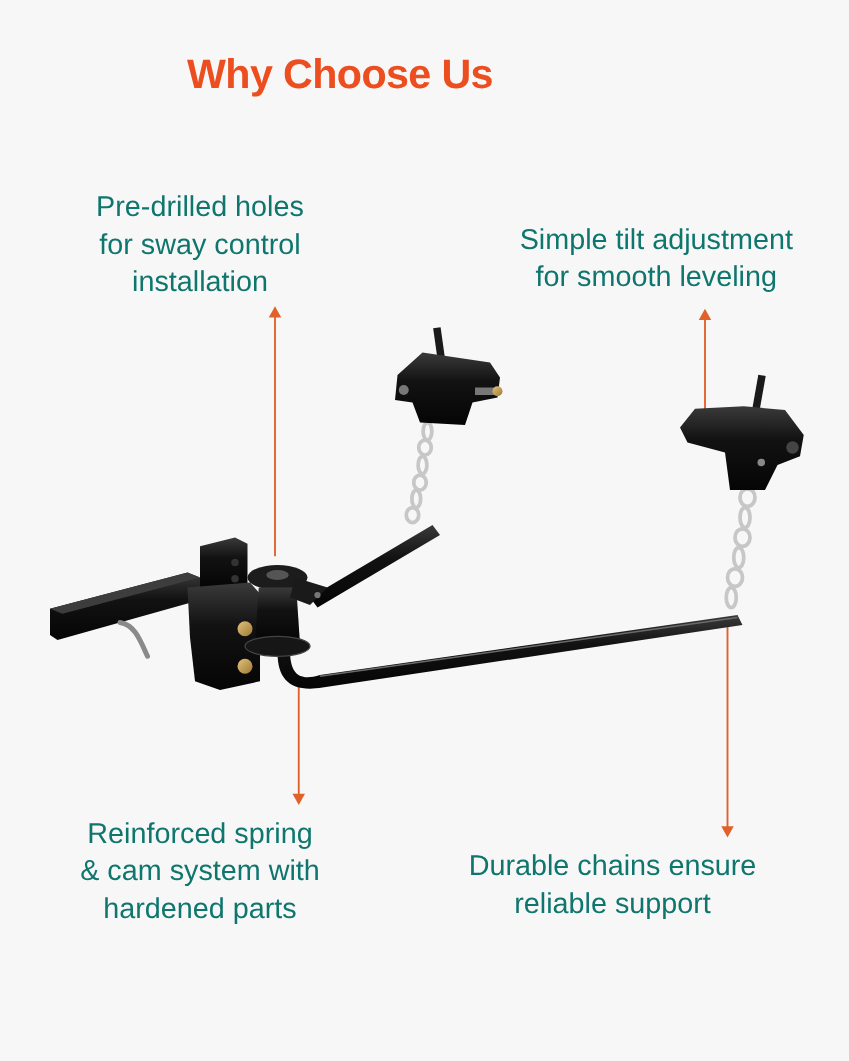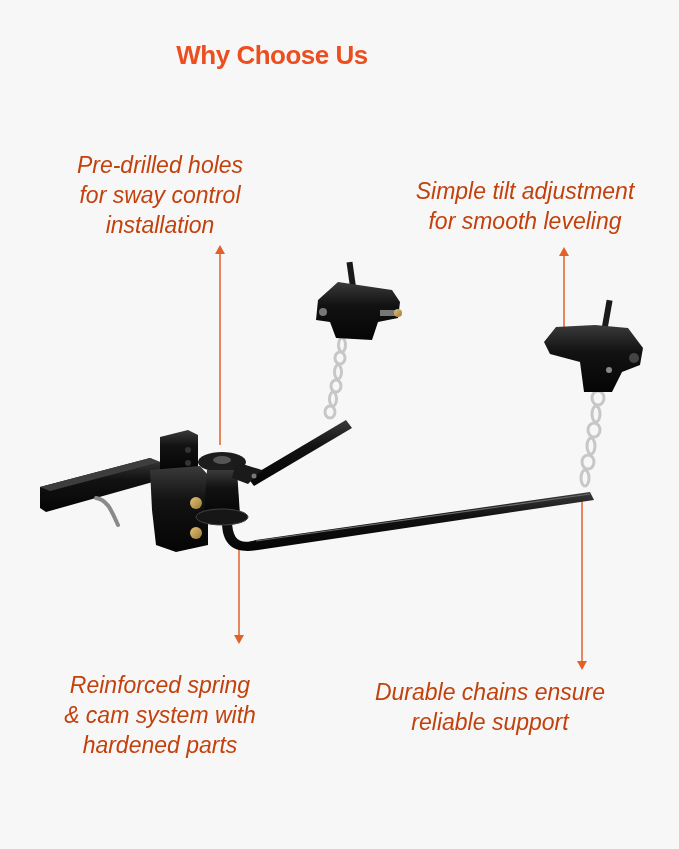--- a/index.html
+++ b/index.html
@@ -7,35 +7,34 @@
     width: 679px; height: 849px;
     background: #f7f7f7;
     font-family: "Liberation Sans", "DejaVu Sans", sans-serif;
     color: #1a1a1a;
     position: relative;
     overflow: hidden;
   }
   .title {
     position: absolute; left: 0; top: 40px; width: 544px;
     text-align: center;
-    font-size: 26px; font-weight: bold;
+    font-size: 33px; font-weight: bold;
     letter-spacing: -0.5px;
   }
   .label {
     position: absolute;
     text-align: center;
     font-size: 23px;
     line-height: 30px;
-    color: #c2410c;
+    color: #0f766e;
     white-space: pre-line;
-    font-style: italic;
   }
   #lbl-tl { left: 40px;  top: 150px; width: 240px; }
   #lbl-tr { left: 385px; top: 176px; width: 280px; }
-  #lbl-bl { left: 40px;  top: 670px; width: 240px; }
+  #lbl-bl { left: 40px;  top: 651px; width: 240px; }
   #lbl-br { left: 340px; top: 677px; width: 300px; }
   svg.art { position: absolute; left: 0; top: 0; }
 </style>
 </head>
 <body>
 
 <div class="title" style="color:#ec4e1f;">Why Choose Us</div>
 
 <div class="label" id="lbl-tl">Pre-drilled holes
 for sway control

